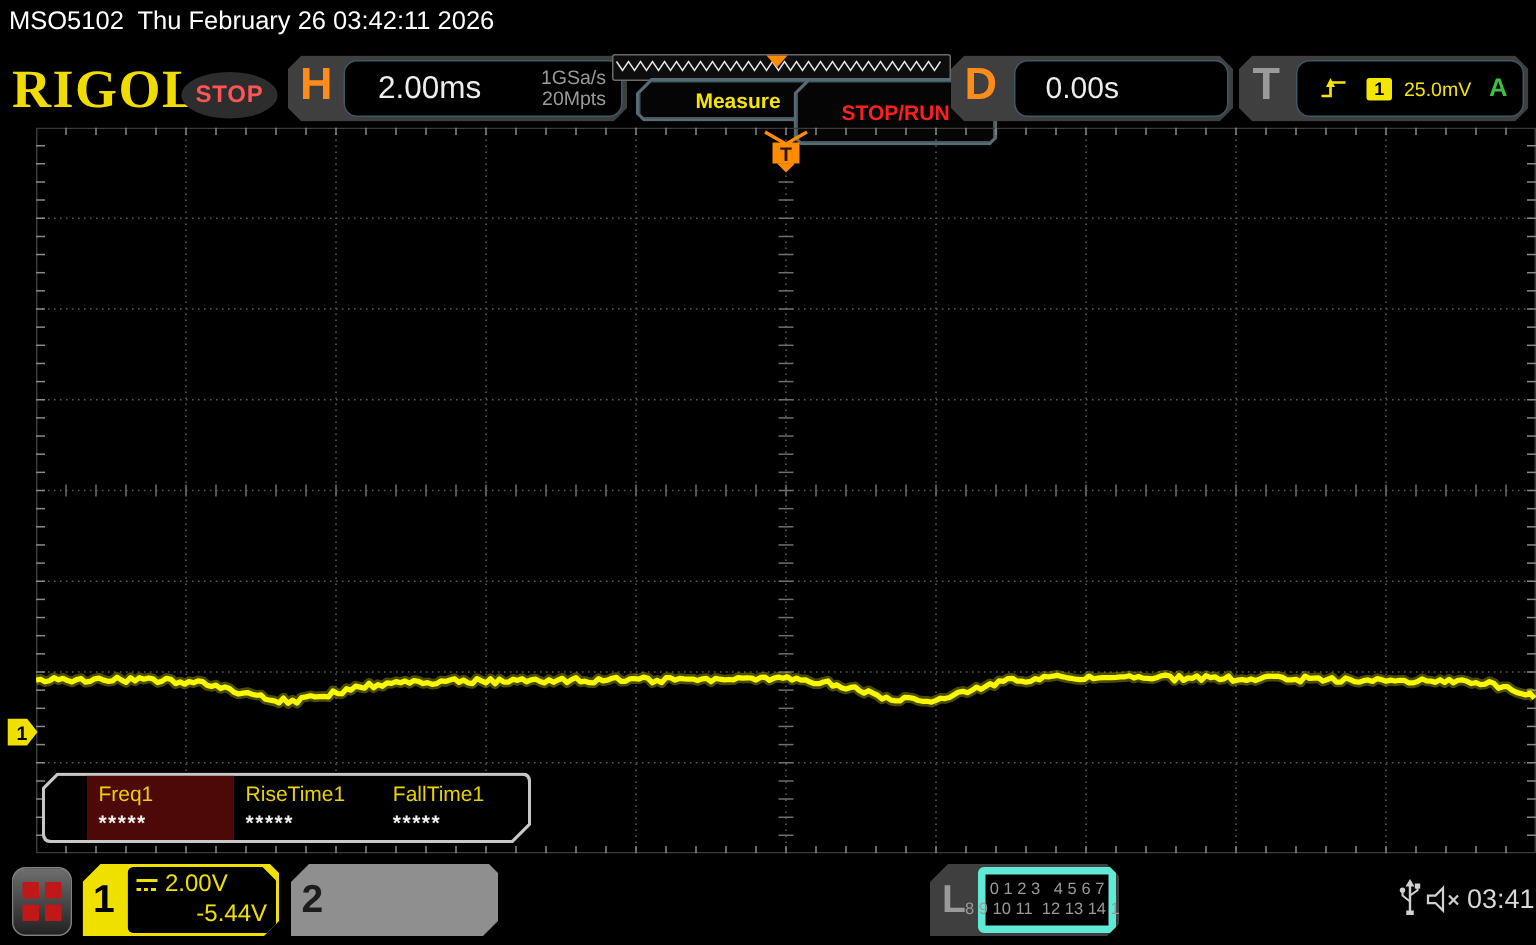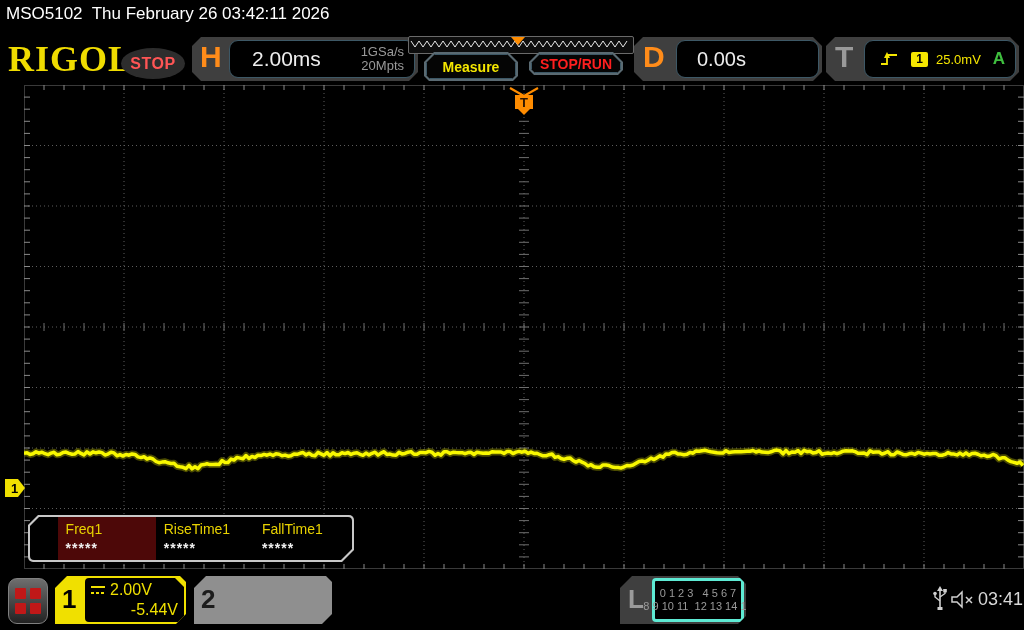--- a/index.html
+++ b/index.html
@@ -32,21 +32,21 @@
   #d-value{color:#eee;font-size:20px;margin-left:20px;}
 
   #zigzag-bar{left:408px;top:36px;width:224px;height:16px;background:#0d0d0d;
         border:1px solid #6a6a6a;border-radius:2px;}
   #zig-tri{position:absolute;left:102px;top:0;width:0;height:0;
         border-left:7px solid transparent;border-right:7px solid transparent;
         border-top:8px solid #ff8c00;}
 
   .hbtn{display:flex;align-items:center;justify-content:center;background:#5a6a72;
         clip-path:polygon(10px 0,calc(100% - 10px) 0,100% 10px,100% calc(100% - 5px),
-        calc(100% - 5px) 100%,5px 100%,0 calc(100% - 5px),0 10px);}
+        calc(100% - 5px) 100%,5px 100%,0 calc(100% - 5px),0 10px);padding-left:42px;}
   .hbtn-in{position:absolute;left:2px;right:2px;top:2px;bottom:2px;background:#050505;
         border:1px solid #3d5866;display:flex;align-items:center;justify-content:center;
         clip-path:polygon(9px 0,calc(100% - 9px) 0,100% 9px,100% calc(100% - 4px),
         calc(100% - 4px) 100%,4px 100%,0 calc(100% - 4px),0 9px);
         font-weight:bold;font-size:14px;}
   #measure-btn .hbtn-in{color:#f5e600;}
   #stoprun-btn .hbtn-in{color:#ff1f1f;}
 
   #trig-badge{background:#f5e600;color:#000;font-weight:bold;font-size:12px;
         width:17px;height:15px;border-radius:2px;display:flex;align-items:center;
@@ -95,21 +95,21 @@
         clip-path:polygon(12px 0,calc(100% - 6px) 0,100% 6px,100% calc(100% - 10px),
         calc(100% - 10px) 100%,0 100%,0 12px);}
   #ch2-wrap .ch-num{color:#1c1c1c;}
   #ch2-wrap .ch-box{color:#a8a8a8;}
 
   #logic-wrap{left:620px;top:576px;width:126px;height:48px;background:#3f3f3f;
         clip-path:polygon(12px 0,calc(100% - 8px) 0,100% 8px,100% calc(100% - 8px),
         calc(100% - 8px) 100%,0 100%,0 12px);}
   #logic-l{position:absolute;left:8px;top:8px;font-size:26px;font-weight:bold;color:#9a9a9a;}
   #logic-box{position:absolute;left:32px;top:2px;right:2px;bottom:2px;background:#000;
-        border:3px solid #5eead4;border-radius:4px;display:flex;flex-direction:column;
+        border:5px solid #5eead4;border-radius:4px;display:flex;flex-direction:column;
         align-items:center;justify-content:center;color:#9a9a9a;font-size:11px;line-height:13px;}
 
   #clock{left:978px;top:589px;color:#d8d8d8;font-size:18px;}
 </style>
 </head>
 <body>
 
 <div class="abs pre" id="title-bar">MSO5102  Thu February 26 03:42:11 2026</div>
 
 <div class="abs" id="logo">RIGOL</div>
@@ -133,21 +133,21 @@
       <path d="M2,4 L6,10 L10,4 L14,10 L18,4 L22,10 L26,4 L30,10 L34,4 L38,10 L42,4 L46,10 L50,4 L54,10 L58,4 L62,10 L66,4 L70,10 L74,4 L78,10 L82,4 L86,10 L90,4 L94,10 L98,4 L102,10 L106,4 L110,10 L114,4 L118,10 L122,4 L126,10 L130,4 L134,10 L138,4 L142,10 L146,4 L150,10 L154,4 L158,10 L162,4 L166,10 L170,4 L174,10 L178,4 L182,10 L186,4 L190,10 L194,4 L198,10 L202,4 L206,10 L210,4 L214,10 L218,4 " fill="none" stroke="#e8e8e8" stroke-width="1"></path>
     </svg>
   <div id="zig-tri"></div>
 </div>
 
 <div class="abs hbtn" id="measure-btn" style="left:424px;top:52px;width:94px;height:29px">
   <div class="hbtn-in">
       <span>Measure</span>
     </div>
 </div>
-<div class="abs hbtn" id="stoprun-btn" style="left:529px;top:52px;width:94px;height:23px">
+<div class="abs hbtn" id="stoprun-btn" style="left:529px;top:52px;width:94px;height:45px">
   <div class="hbtn-in">
       <span>STOP/RUN</span>
     </div>
 </div>
 
 <div class="abs widget" style="left:634px;top:37px;width:188px;height:44px">
   <span class="wlabel orange" style="left:9px">D</span>
   <div class="wbox" style="left:42px">
     <span id="d-value">0.00s</span>
   </div>

